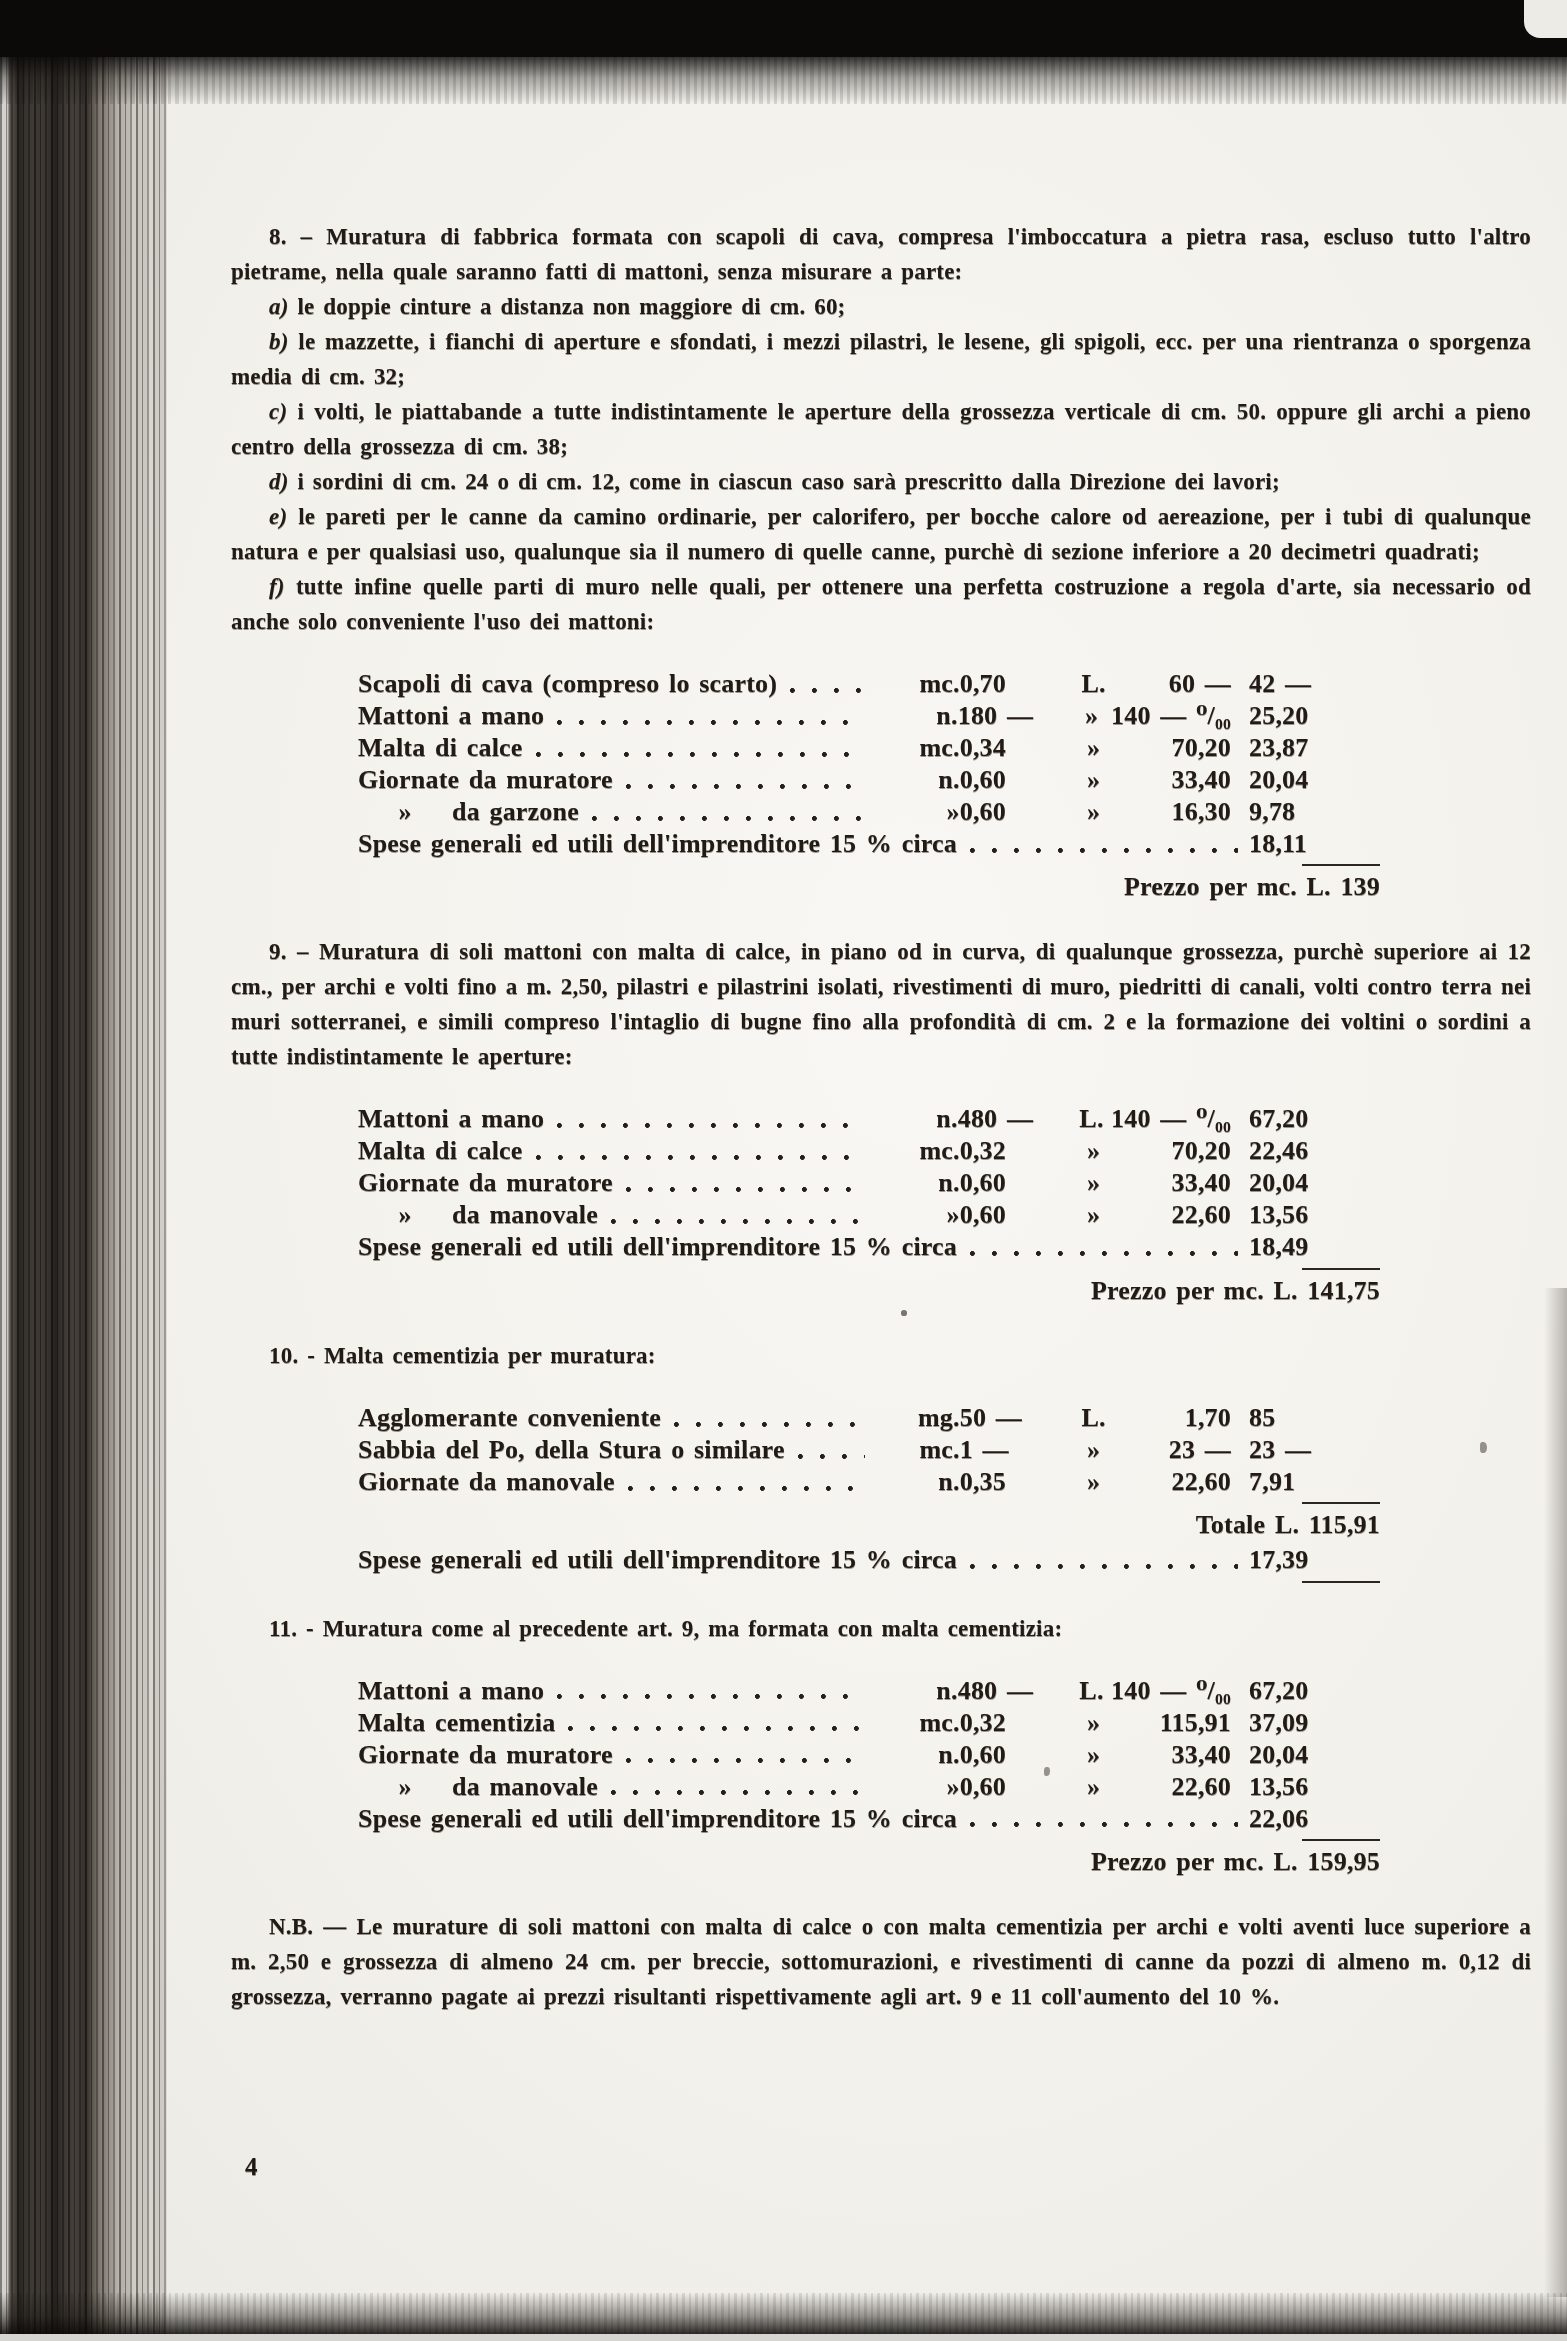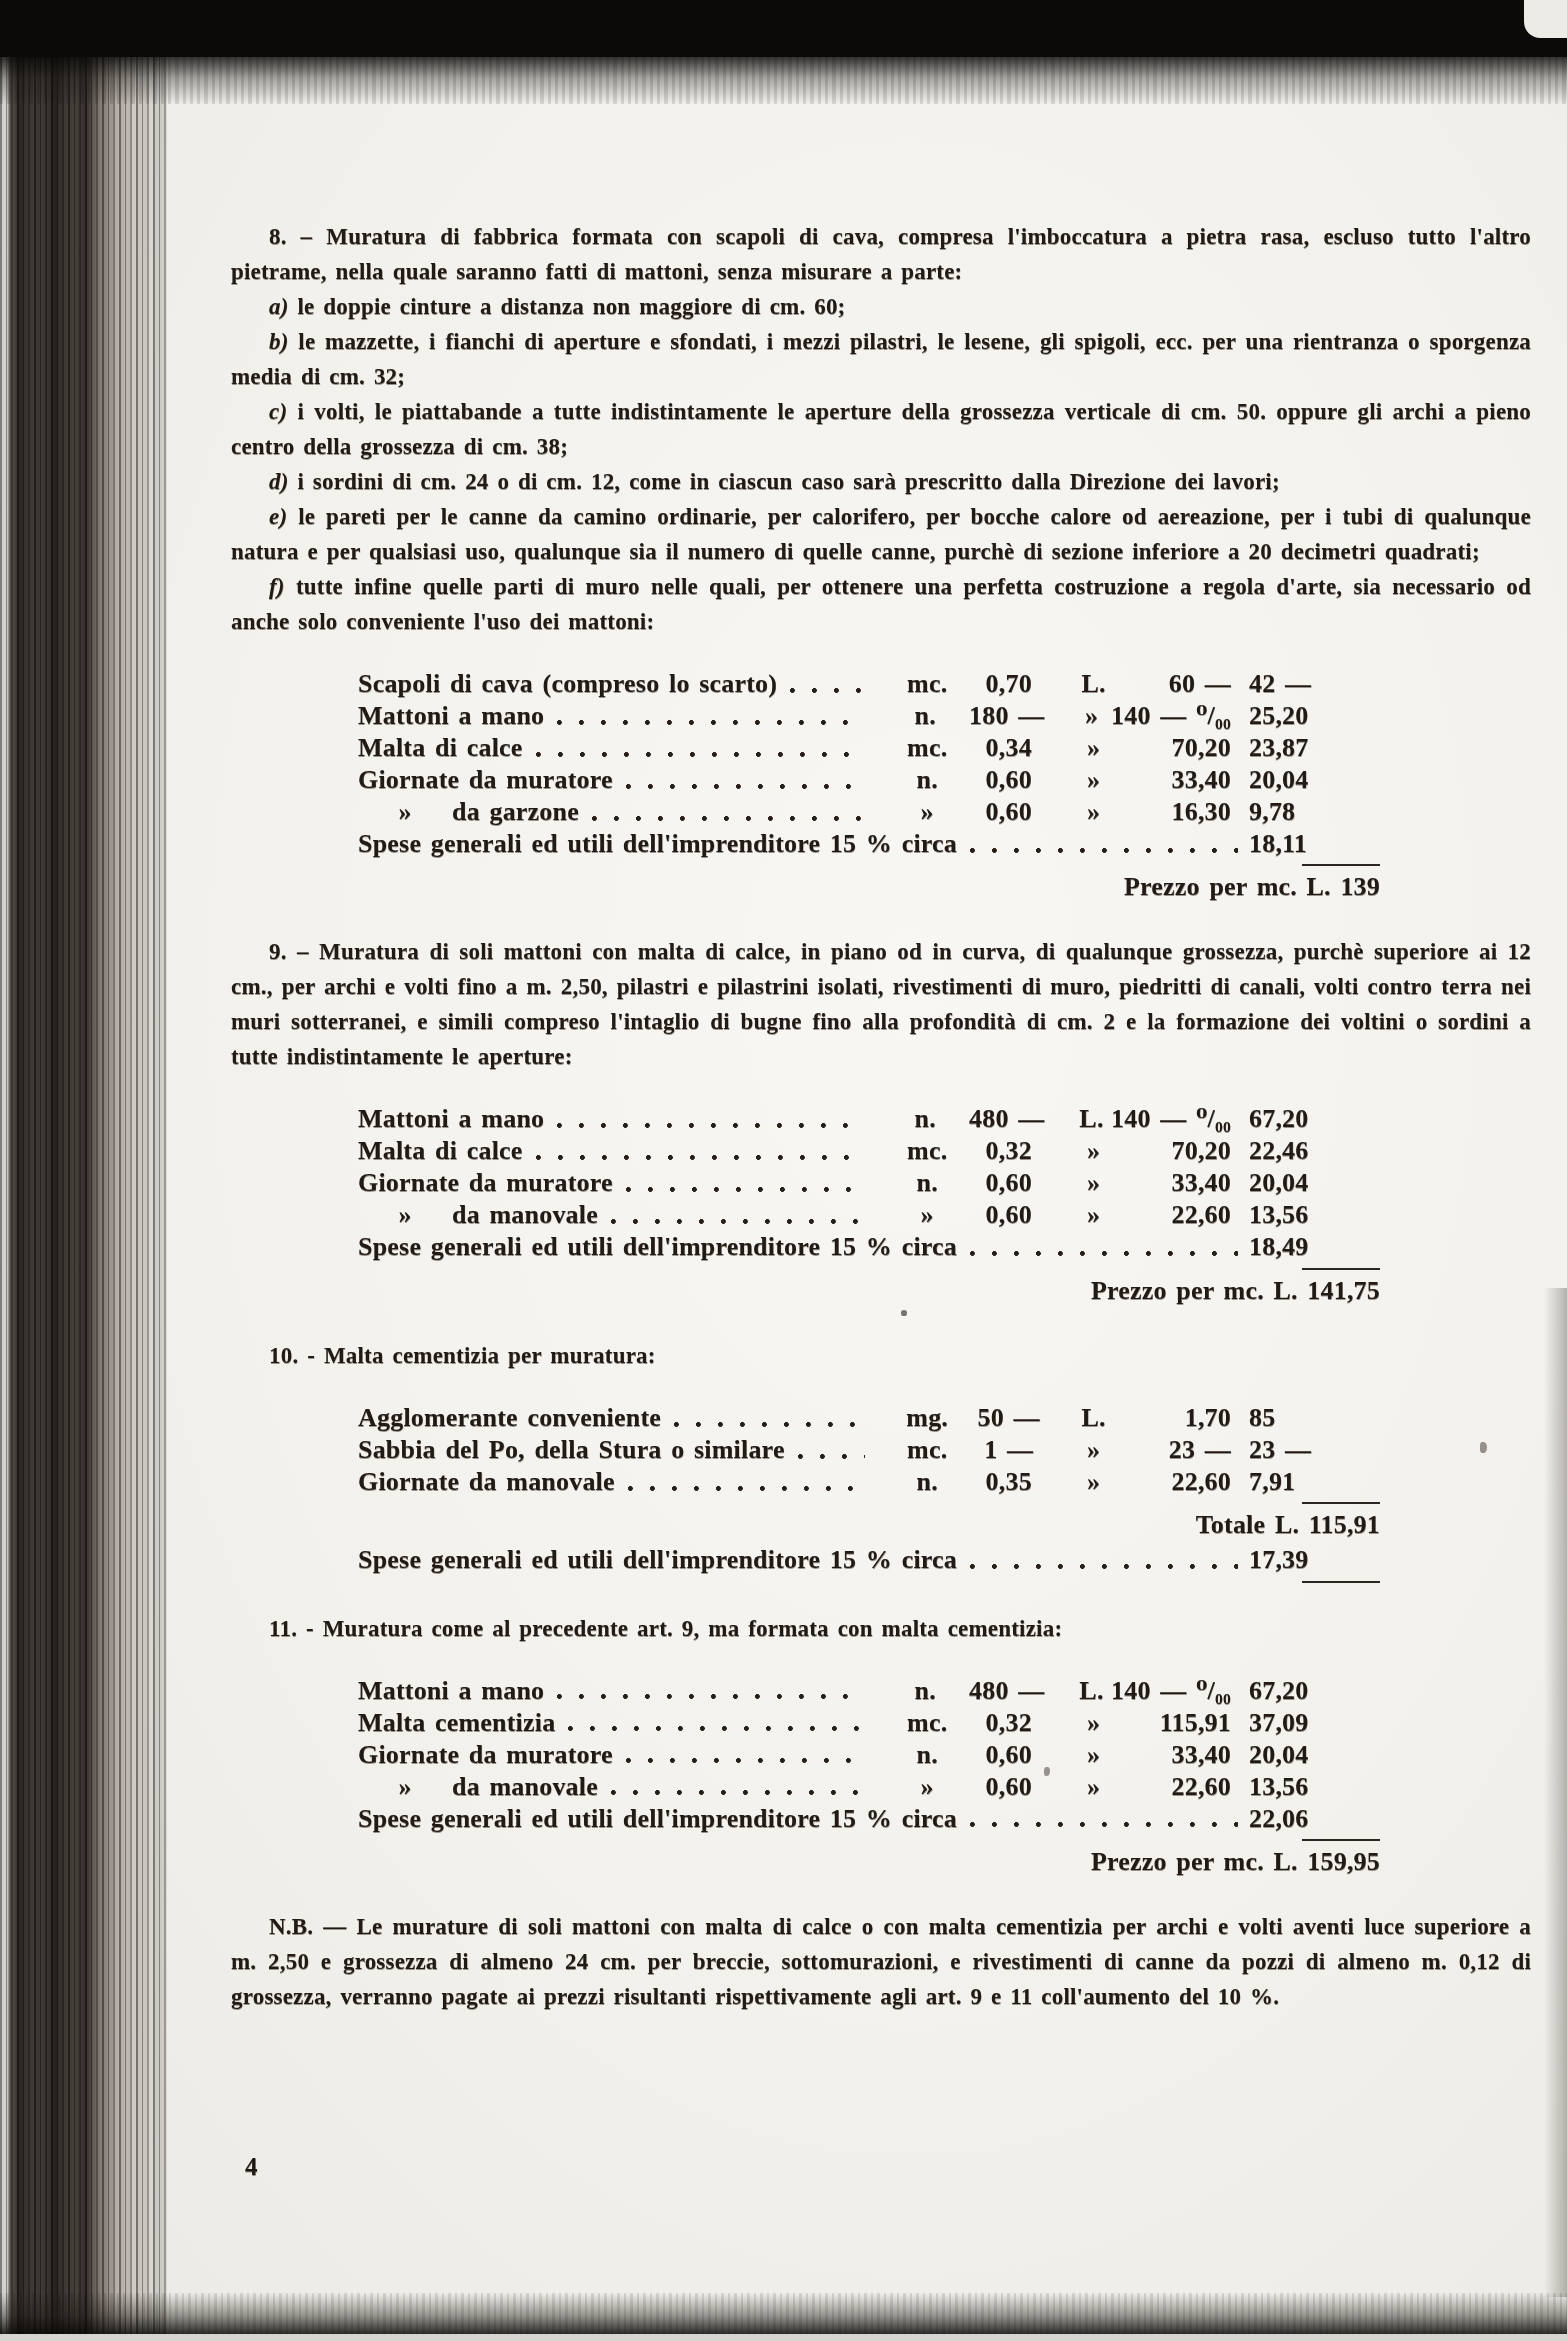--- a/index.html
+++ b/index.html
@@ -71,22 +71,22 @@
   .ptable{margin:29px 0 21px 127px;width:1022px;font-size:26px;}
   .trow{display:flex;align-items:baseline;line-height:32px;white-space:nowrap;}
   .ditto{flex:0 0 94px;text-align:center;}
   .ditto:empty{display:none;}
   .desc{flex:0 0 auto;}
   .leader{
     flex:1 1 auto;align-self:flex-end;height:4.9px;margin:0 11.4px 7.3px 13px;
     background-image:radial-gradient(circle at 2.4px 2.4px, #272019 2.1px, rgba(0,0,0,0) 2.7px);
     background-size:22px 4.9px;background-repeat:repeat-x;
   }
-  .unit{flex:0 0 65px;text-align:center;padding-left:18px;}
-  .qty{flex:0 0 98px;text-align:center;padding-right:16.3px;}
+  .unit{flex:0 0 65px;text-align:right;padding-left:18px;}
+  .qty{flex:0 0 98px;text-align:left;padding-right:16.3px;}
   .cur{flex:0 0 39px;text-align:center;}
   .price{flex:0 0 118px;text-align:right;padding-right:18px;}
   .amount{flex:0 0 131px;text-align:left;}
   .rule-right{margin:4.1px 0 2.4px auto;width:78px;border-top:2.4px solid #2c2620;}
   .tprice{text-align:right;line-height:38px;margin-top:1.6px;}
   .page-number{
     position:absolute;left:245px;top:2153px;font-size:25px;font-weight:bold;color:#1d1812;
     text-shadow:0.3px 0.5px 0 rgba(40,30,20,.45);
   }
 </style>

